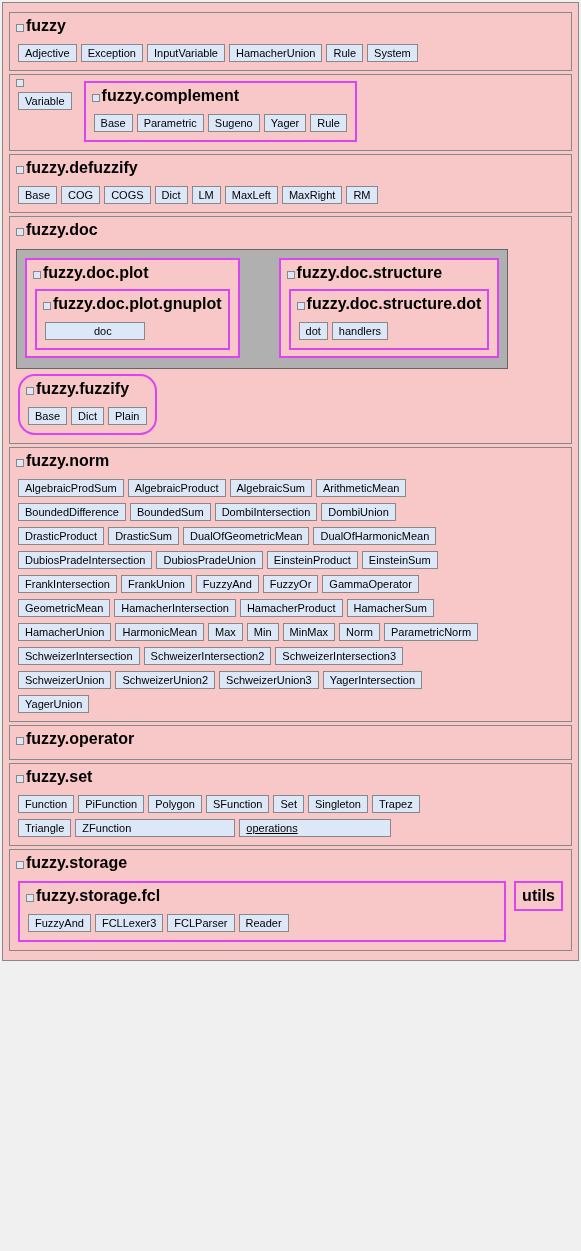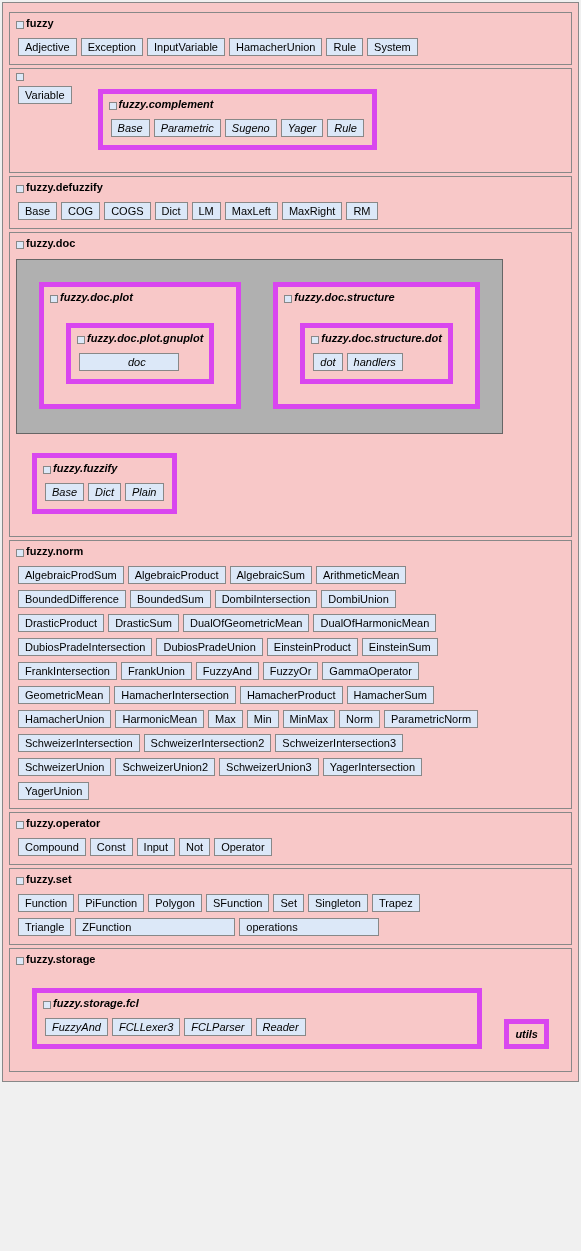--- a/index.html
+++ b/index.html
@@ -9,21 +9,21 @@
       background: #f0f0f0;
       width: 581px;
     }
     .outer {
       background: #f8c8c8;
       border: 1px solid #888;
       padding: 6px;
       margin: 2px;
     }
     .section-title {
-      font-size: 11px;
+      font-size: 16px;
       font-weight: bold;
       margin-bottom: 4px;
       color: #000;
     }
     .module-box {
       display: inline-block;
       background: #dce8f8;
       border: 1px solid #888;
       padding: 2px 6px;
       margin: 2px;
@@ -37,26 +37,25 @@
       margin: 3px 0;
     }
     .gray-section {
       background: #b0b0b0;
       border: 1px solid #666;
       padding: 6px;
       margin: 3px 0;
     }
     .nested-section {
       background: #f8c8c8;
-      border: 5px solid #d946ef;
+      border: 2px solid #d946ef;
       padding: 4px 6px;
       display: inline-block;
-      margin: 16px;
+      margin: 2px;
       vertical-align: top;
-      font-style: italic;
     }
     .row {
       display: flex;
       flex-wrap: wrap;
       align-items: flex-start;
       margin-bottom: 2px;
     }
     .small-sq {
       display: inline-block;
       width: 8px;
@@ -134,21 +133,21 @@
   </div>
 
   <div class="inner-section">
     <div class="section-header">
       <span class="small-sq"></span>
       <span class="section-title">fuzzy.doc</span>
     </div>
     <div class="row" style="align-items:flex-start;">
 
       <div class="gray-section" style="margin-right:6px; display:inline-block; vertical-align:top;">
-        <div class="row" style="align-items:flex-start;">
+        <div class="row" style="align-items:flex-start;gap:35px;">
 
           <div class="nested-section">
             <div class="section-header">
               <span class="small-sq"></span>
               <span class="section-title">fuzzy.doc.plot</span>
             </div>
             <div class="nested-section" style="display:block;">
               <div class="section-header">
                 <span class="small-sq"></span>
                 <span class="section-title">fuzzy.doc.plot.gnuplot</span>
@@ -171,21 +170,21 @@
               </div>
               <div class="row">
                 <span class="module-box">dot</span>
                 <span class="module-box">handlers</span>
               </div>
             </div>
           </div>
         </div>
       </div>
 
-      <div class="nested-section" style="vertical-align:top;">
+      <div class="nested-section" style="vertical-align:top;border-radius:17px;">
         <div class="section-header">
           <span class="small-sq"></span>
           <span class="section-title">fuzzy.fuzzify</span>
         </div>
         <div class="row">
           <span class="module-box">Base</span>
           <span class="module-box">Dict</span>
           <span class="module-box">Plain</span>
         </div>
       </div>
@@ -257,56 +256,49 @@
     <div class="row">
       <span class="module-box">YagerUnion</span>
     </div>
   </div>
 
   <div class="inner-section">
     <div class="section-header">
       <span class="small-sq"></span>
       <span class="section-title">fuzzy.operator</span>
     </div>
-    <div class="row">
-      <span class="module-box">Compound</span>
-      <span class="module-box">Const</span>
-      <span class="module-box">Input</span>
-      <span class="module-box">Not</span>
-      <span class="module-box">Operator</span>
-    </div>
   </div>
 
   <div class="inner-section">
     <div class="section-header">
       <span class="small-sq"></span>
       <span class="section-title">fuzzy.set</span>
     </div>
     <div class="row">
       <span class="module-box">Function</span>
       <span class="module-box">PiFunction</span>
       <span class="module-box">Polygon</span>
       <span class="module-box">SFunction</span>
       <span class="module-box">Set</span>
       <span class="module-box">Singleton</span>
       <span class="module-box">Trapez</span>
     </div>
     <div class="row">
       <span class="module-box">Triangle</span>
       <span class="module-box" style="width:160px;">ZFunction</span>
-      <span class="module-box" style="width:140px;">operations</span>
+      <span class="module-box" style="width:152px;text-decoration:underline;">operations</span>
     </div>
   </div>
 
   <div class="inner-section">
     <div class="section-header">
       <span class="small-sq"></span>
       <span class="section-title">fuzzy.storage</span>
     </div>
-    <div class="row" style="align-items:flex-end;">
+    <div class="row" style="align-items:flex-start;">
       <div class="nested-section" style="flex:1; margin-right:6px;">
         <div class="section-header">
           <span class="small-sq"></span>
           <span class="section-title">fuzzy.storage.fcl</span>
         </div>
         <div class="row">
           <span class="module-box">FuzzyAnd</span>
           <span class="module-box">FCLLexer3</span>
           <span class="module-box">FCLParser</span>
           <span class="module-box">Reader</span>

